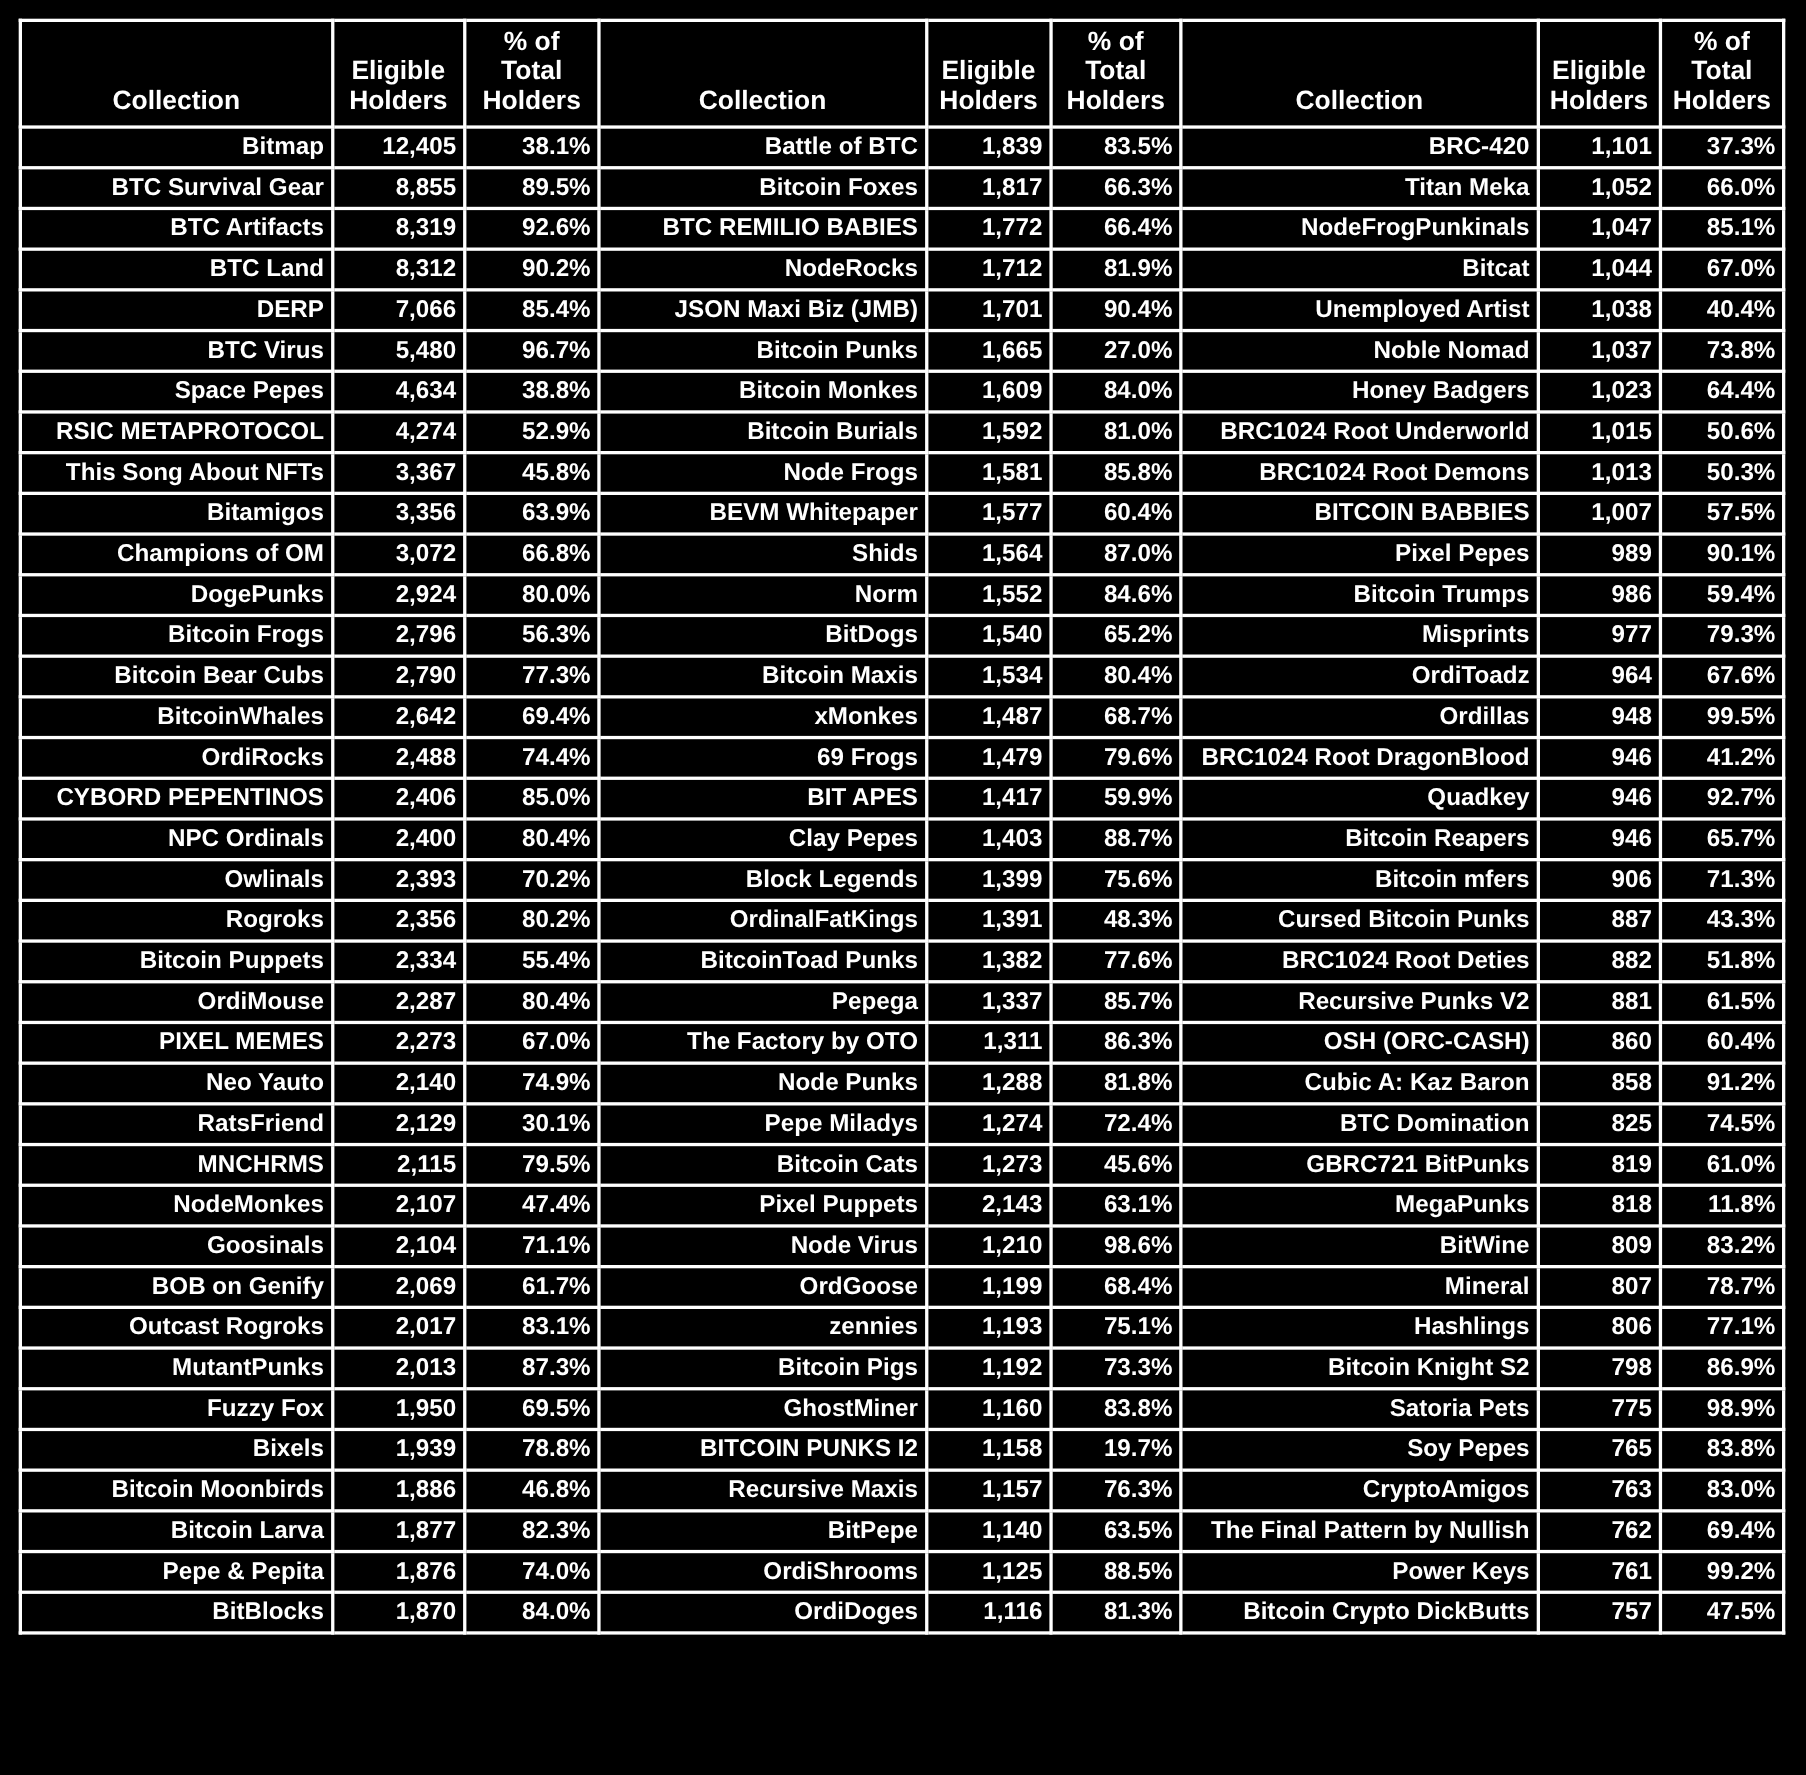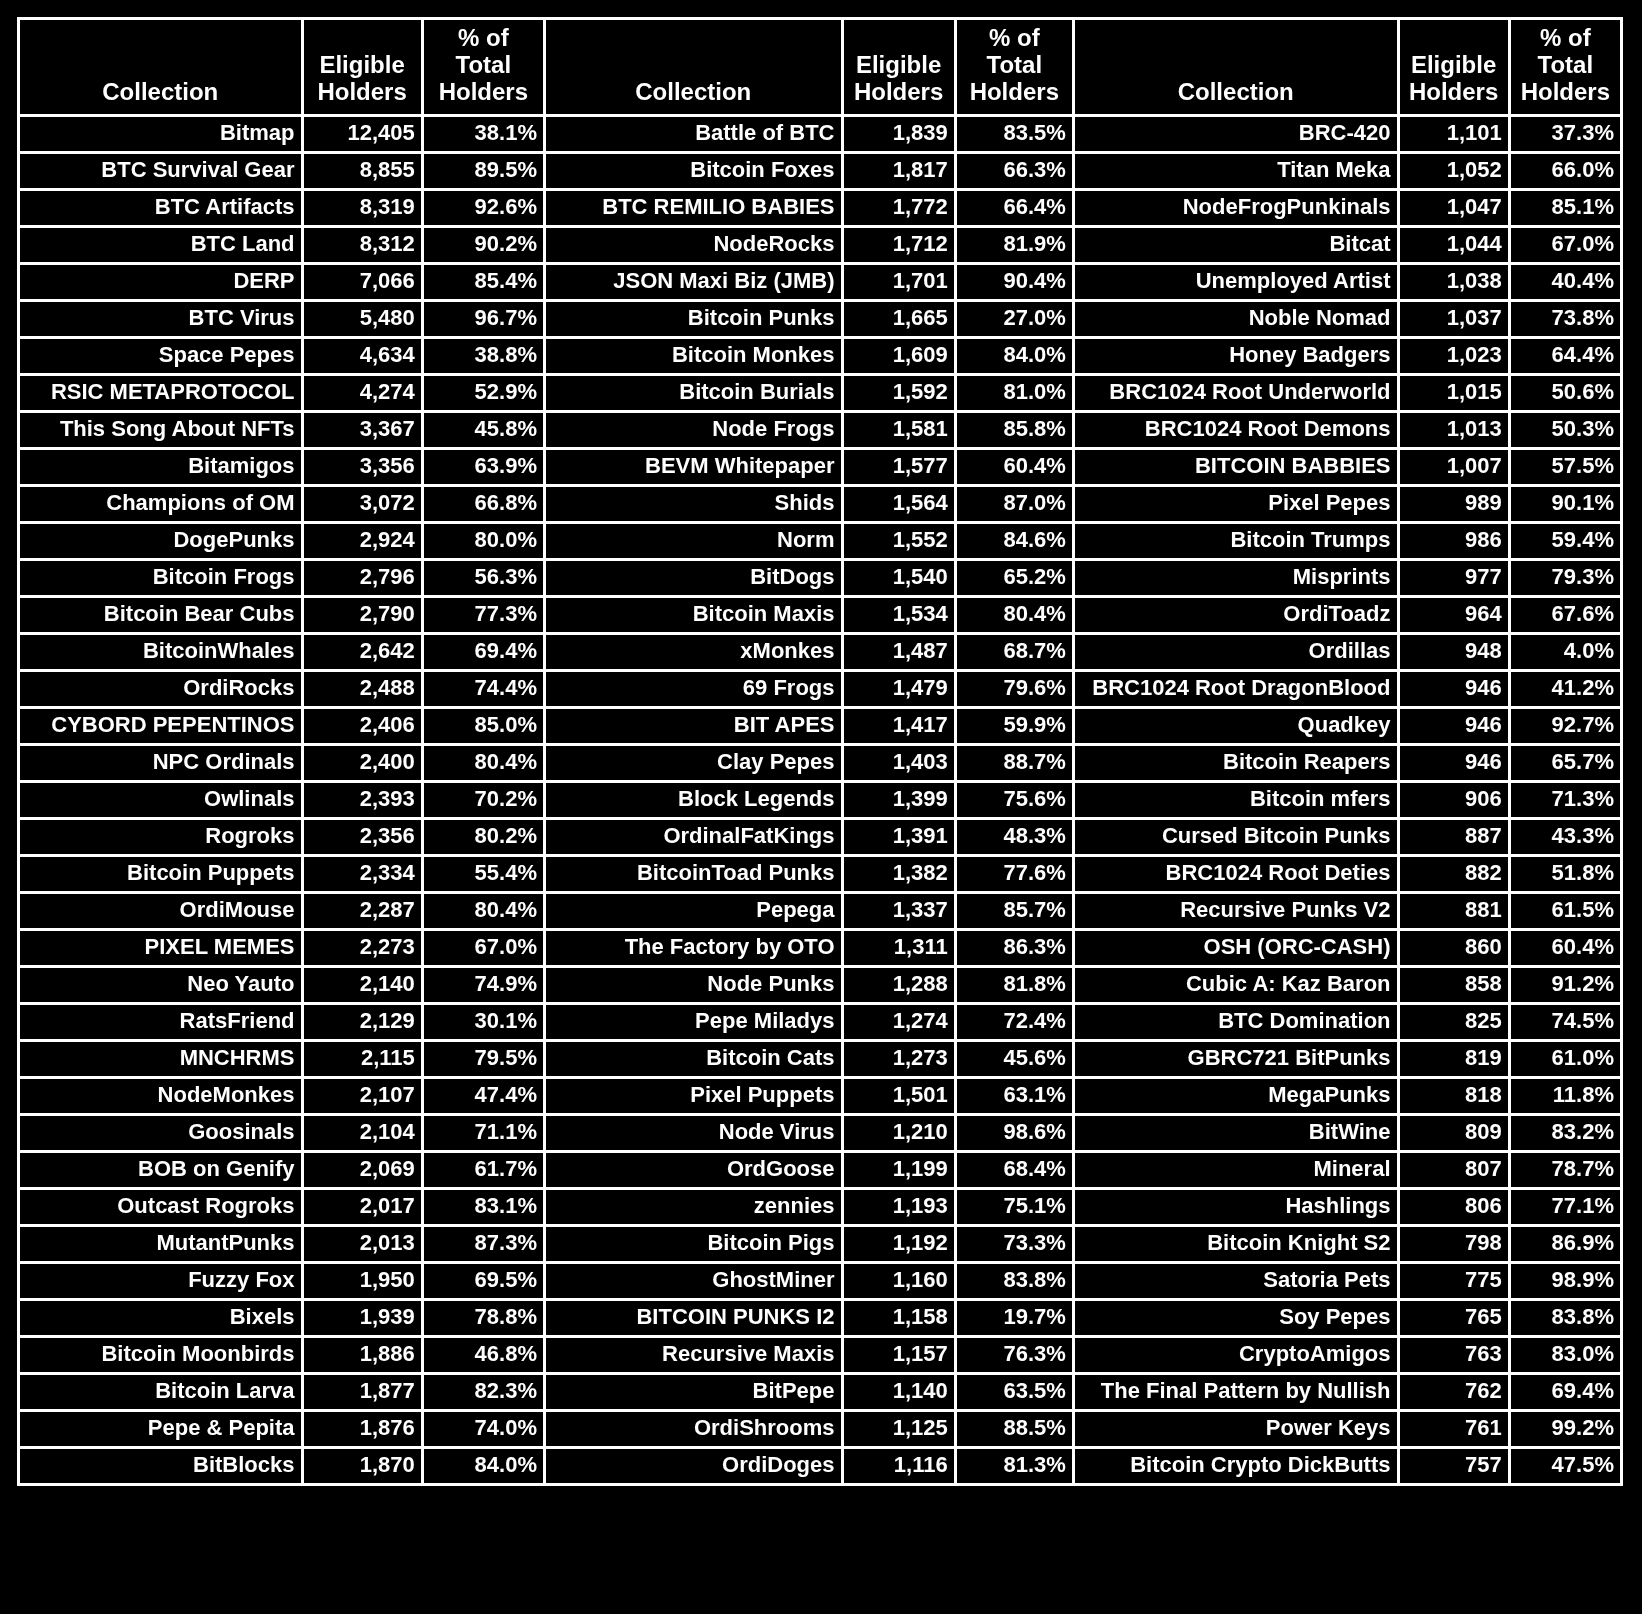--- a/index.html
+++ b/index.html
@@ -241,21 +241,21 @@
       </tr>
       <tr>
         <td>BitcoinWhales</td>
         <td>2,642</td>
         <td>69.4%</td>
         <td>xMonkes</td>
         <td>1,487</td>
         <td>68.7%</td>
         <td>Ordillas</td>
         <td>948</td>
-        <td>4.0%</td>
+        <td>99.5%</td>
       </tr>
       <tr>
         <td>OrdiRocks</td>
         <td>2,488</td>
         <td>74.4%</td>
         <td>69 Frogs</td>
         <td>1,479</td>
         <td>79.6%</td>
         <td>BRC1024 Root DragonBlood</td>
         <td>946</td>
@@ -369,21 +369,21 @@
         <td>45.6%</td>
         <td>GBRC721 BitPunks</td>
         <td>819</td>
         <td>61.0%</td>
       </tr>
       <tr>
         <td>NodeMonkes</td>
         <td>2,107</td>
         <td>47.4%</td>
         <td>Pixel Puppets</td>
-        <td>1,501</td>
+        <td>2,143</td>
         <td>63.1%</td>
         <td>MegaPunks</td>
         <td>818</td>
         <td>11.8%</td>
       </tr>
       <tr>
         <td>Goosinals</td>
         <td>2,104</td>
         <td>71.1%</td>
         <td>Node Virus</td>

